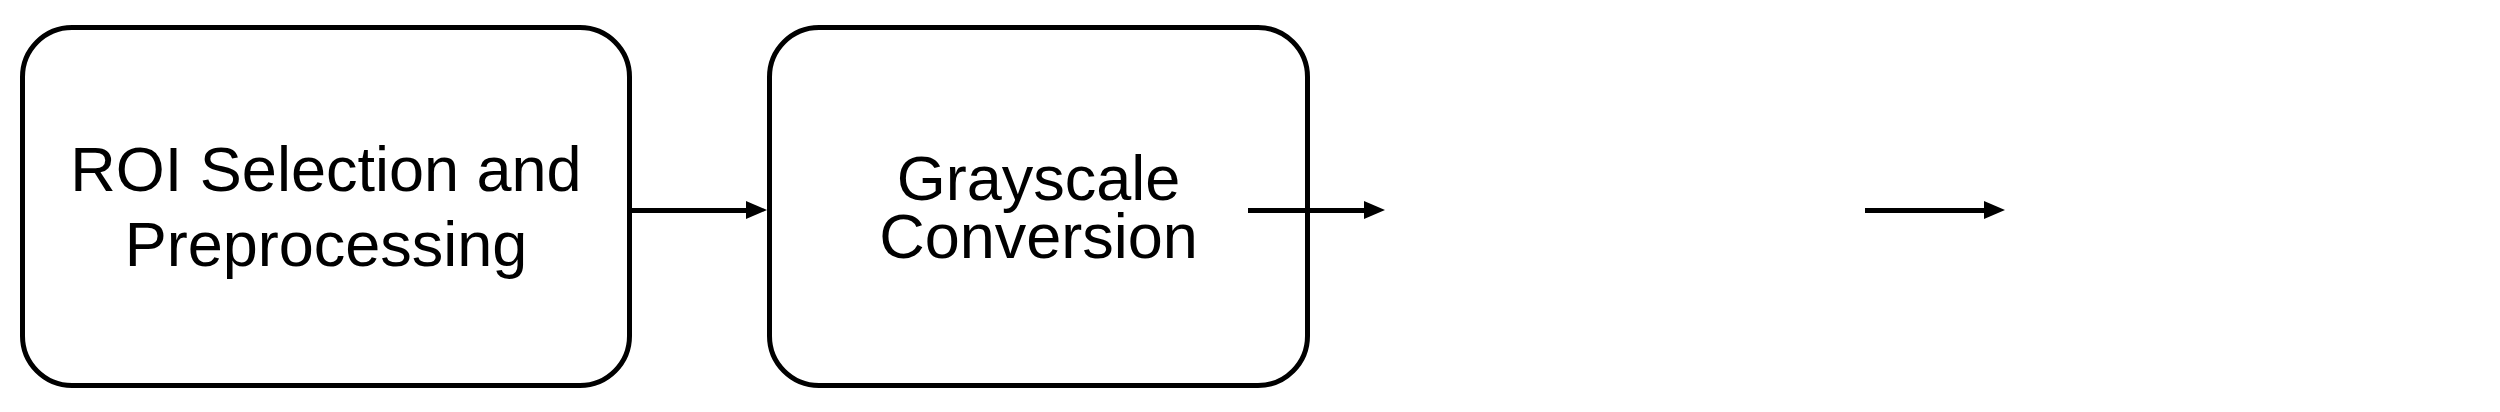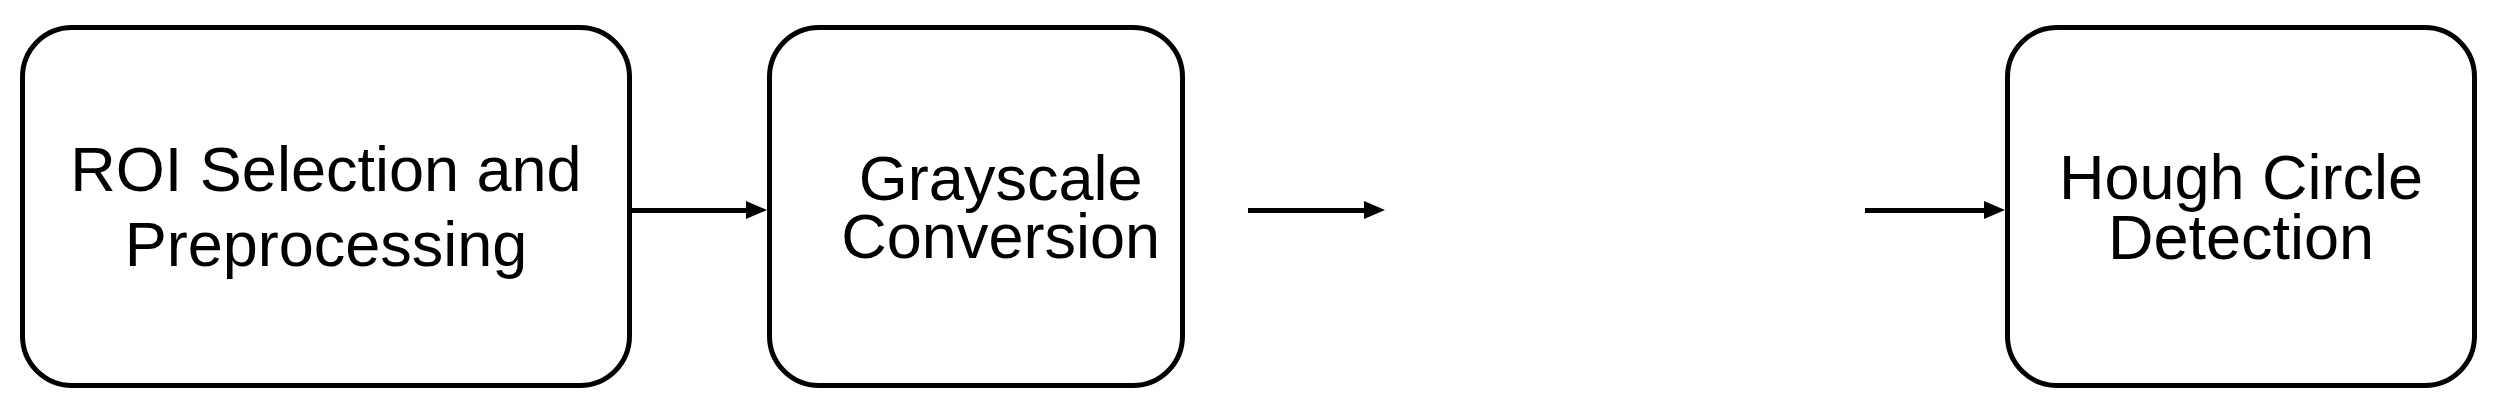--- a/index.html
+++ b/index.html
@@ -36,21 +36,21 @@
     color: var(--text-color);
     font-size: 63px;
   }
   .node-label {
     white-space: pre-line;
     display: block;
     padding: 0 20px;
   }
   .node-1 { left: 20px;   width: 612px; }
   .node-1 .node-label { line-height: 75px; }
-  .node-2 { left: 767px;  width: 418px; justify-content: flex-end; }
+  .node-2 { left: 767px;  width: 543px; }
   .node-2 .node-label { line-height: 58px; }
   .node-3 { left: 1385px; width: 480px; }
   .node-3 .node-label { line-height: 63px; }
   .node-4 { left: 2005px; width: 472px; }
   .node-4 .node-label { line-height: 60px; }
 
   .arrow {
     position: absolute;
     top: 208px;
     height: 5px;
@@ -103,18 +103,14 @@
     <span class="arrow-line"></span>
     <span class="arrow-head"></span>
   </div>
 
 
   <div class="arrow arrow-3">
     <span class="arrow-line"></span>
     <span class="arrow-head"></span>
   </div>
 
-  <div class="node node-4">
-    <span class="node-label">Hough Circle
-Detection</span>
-  </div>
 
 </div>
 
 </body></html>

